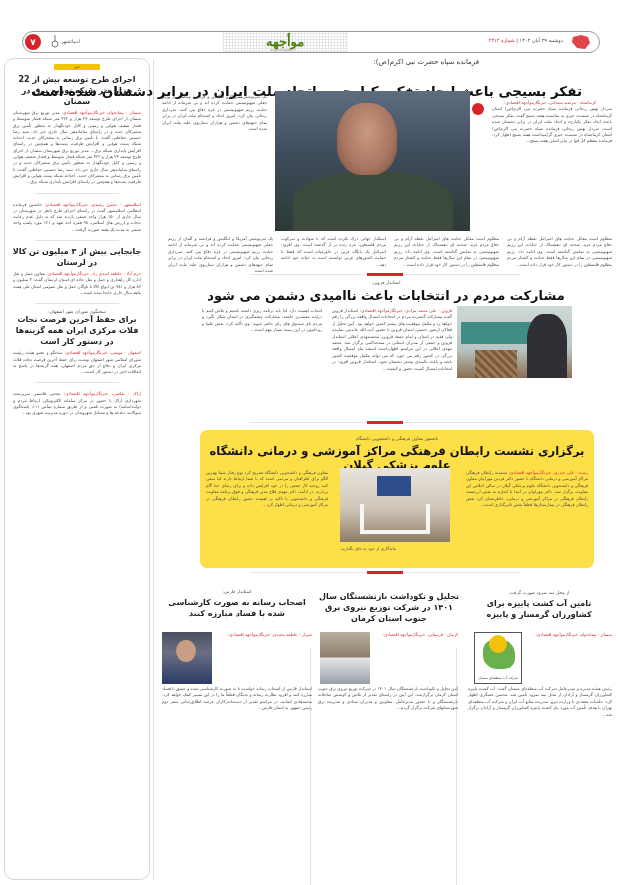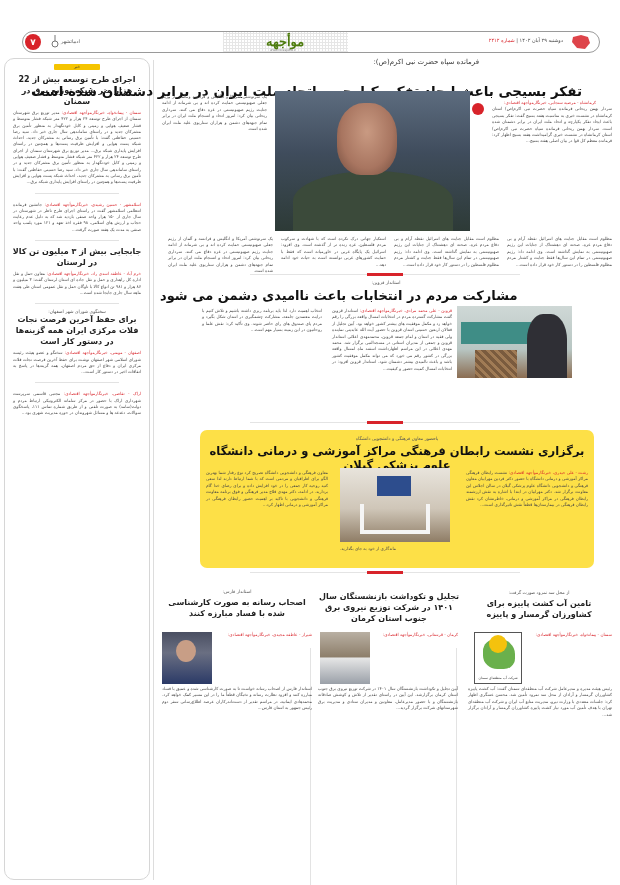--- a/index.html
+++ b/index.html
@@ -37,21 +37,21 @@
   .hero-img .face { position: absolute; left: 62px; top: 12px; width: 60px; height: 72px; border-radius: 45% 45% 40% 40%; background: radial-gradient(ellipse at 50% 40%, #c99a82 0%, #a87560 60%, #6f4a3c 100%); }
   .hero-img .uniform { position: absolute; left: 18px; top: 80px; width: 160px; height: 60px; border-radius: 50% 50% 0 0; background: #3b4a3a; }
   .hero-byline-icon { position: absolute; right: 128px; top: 45px; width: 12px; height: 12px; border-radius: 50%; background: #d8232a; }
   .col-text { position: absolute; font-size: 4.2px; line-height: 6.4px; text-align: justify; color: #444; }
   .col-text .by { color: #d8232a; }
 
   .red-divider { position: absolute; height: 1px; background: #e4e4e4; }
   .red-divider i { position: absolute; left: 50%; top: -1px; width: 36px; height: 3px; margin-left: -18px; background: #d8232a; }
 
   .s2-kicker { position: absolute; right: 0; left: 0; top: 222px; text-align: center; font-size: 4.5px; color: #555; }
-  .s2-title { position: absolute; right: 0; left: 0; top: 230px; text-align: left; font-size: 13px; font-weight: bold; color: #111; }
+  .s2-title { position: absolute; right: 0; left: 0; top: 230px; text-align: center; font-size: 13px; font-weight: bold; color: #111; }
   .s2-img { position: absolute; right: 40px; top: 248px; width: 115px; height: 72px; background: linear-gradient(180deg,#cfd8d6 0%,#b8c6c3 60%,#8b6d52 100%); }
   .s2-img .banner { position: absolute; left: 4px; top: 16px; width: 70px; height: 22px; background: #3f8d86; color: #fff; font-size: 4px; text-align: center; line-height: 22px; }
   .s2-img .podium { position: absolute; left: 18px; top: 44px; width: 42px; height: 28px; background: repeating-linear-gradient(45deg,#7a5b3e 0 3px,#a07b55 3px 6px); }
   .s2-img .man { position: absolute; left: 70px; top: 8px; width: 40px; height: 64px; border-radius: 40% 40% 0 0; background: #2f2f35; }
 
   .box3 { position: absolute; left: 40px; top: 372px; width: 394px; height: 138px; background: #fde047; border-radius: 7px; }
   .s3-kicker { position: absolute; left: 0; right: 0; top: 6px; text-align: center; font-size: 4.5px; color: #555; }
   .s3-title { position: absolute; left: 0; right: 0; top: 14px; text-align: center; font-size: 11.5px; font-weight: bold; color: #111; }
   .s3-img { position: absolute; left: 140px; top: 38px; width: 110px; height: 74px; background: linear-gradient(180deg,#e8e4dc 0%,#cfc6b8 55%,#8f7d66 100%); }
   .s3-img .wall { position: absolute; left: 37px; top: 8px; width: 34px; height: 20px; background: #2d4d8d; }

